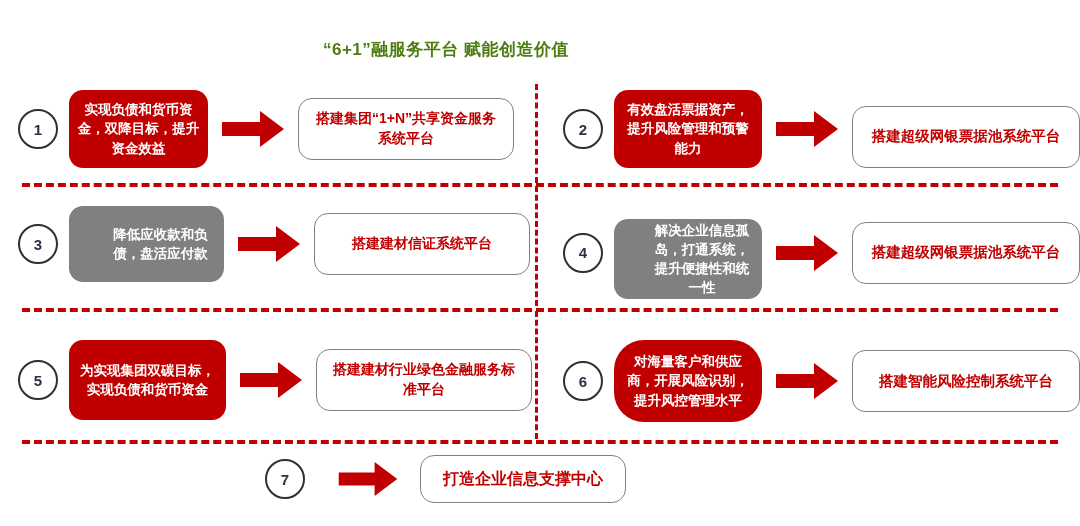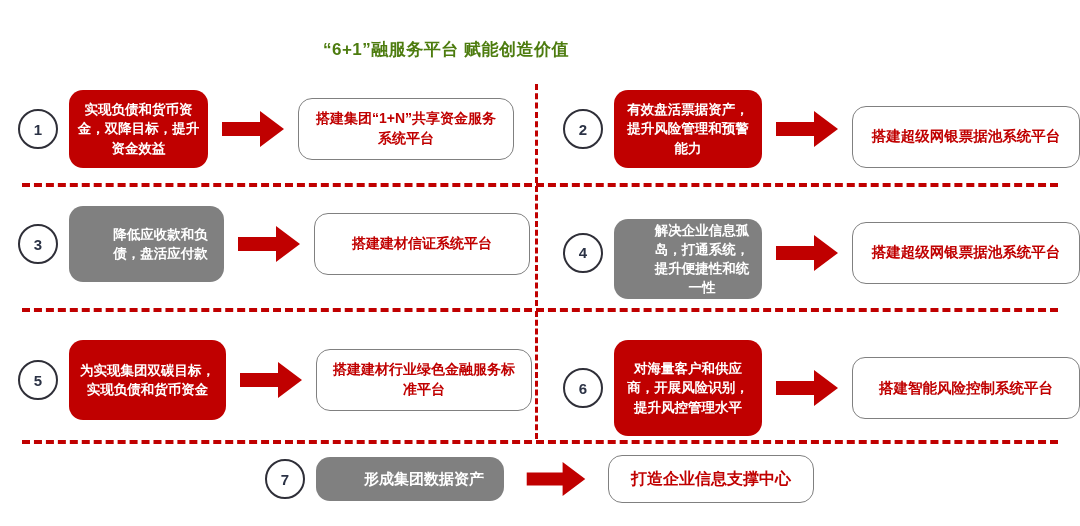--- a/index.html
+++ b/index.html
@@ -123,21 +123,21 @@
 
   #item-4 { left: 563px; top: 206px; }
   #item-4 .cause-box  { width: 148px; height: 80px; margin-top: 13px; }
   #item-4 .result-box { width: 228px; height: 62px; font-size: 14.5px; }
 
   #item-5 { left: 18px;  top: 340px; }
   #item-5 .cause-box  { width: 157px; height: 80px; }
   #item-5 .result-box { width: 216px; height: 62px; }
 
   #item-6 { left: 563px; top: 340px; }
-  #item-6 .cause-box  { width: 148px; height: 96px; }
+  #item-6 .cause-box  { width: 148px; height: 82px; border-radius: 30px; }
   #item-6 .result-box { width: 228px; height: 62px; font-size: 14.5px; border-radius: 13px; }
 
   #item-7 { left: 265px; top: 455px; }
   #item-7 .cause-box  { width: 188px; height: 44px; font-size: 15px; }
   #item-7 .result-box { width: 206px; height: 48px; font-size: 16px; }
 
   .gap-a { width: 11px; flex: 0 0 auto; }   
   .gap-b { width: 14px; flex: 0 0 auto; }   
   .gap-c { width: 14px; flex: 0 0 auto; }   
 </style>
@@ -234,21 +234,20 @@
         <polygon points="0,11 38,11 38,0 62,18 38,36 38,25 0,25" fill="#C00000"></polygon>
       </svg>
   </span>
   <div class="gap-c"></div>
   <div class="result-box">搭建智能风险控制系统平台</div>
 </div>
 
 <div class="item" id="item-7">
   <div class="num-circle">7</div>
   <div class="gap-a"></div>
-  <div class="cause-box gray">形成集团数据资产</div>
   <div class="gap-b" style="width:22px"></div>
   <span class="arrow">
     <svg width="60" height="34" viewBox="0 0 62 36">
         <polygon points="0,11 38,11 38,0 62,18 38,36 38,25 0,25" fill="#C00000"></polygon>
       </svg>
   </span>
   <div class="gap-c" style="width:22px"></div>
   <div class="result-box">打造企业信息支撑中心</div>
 </div>
 

